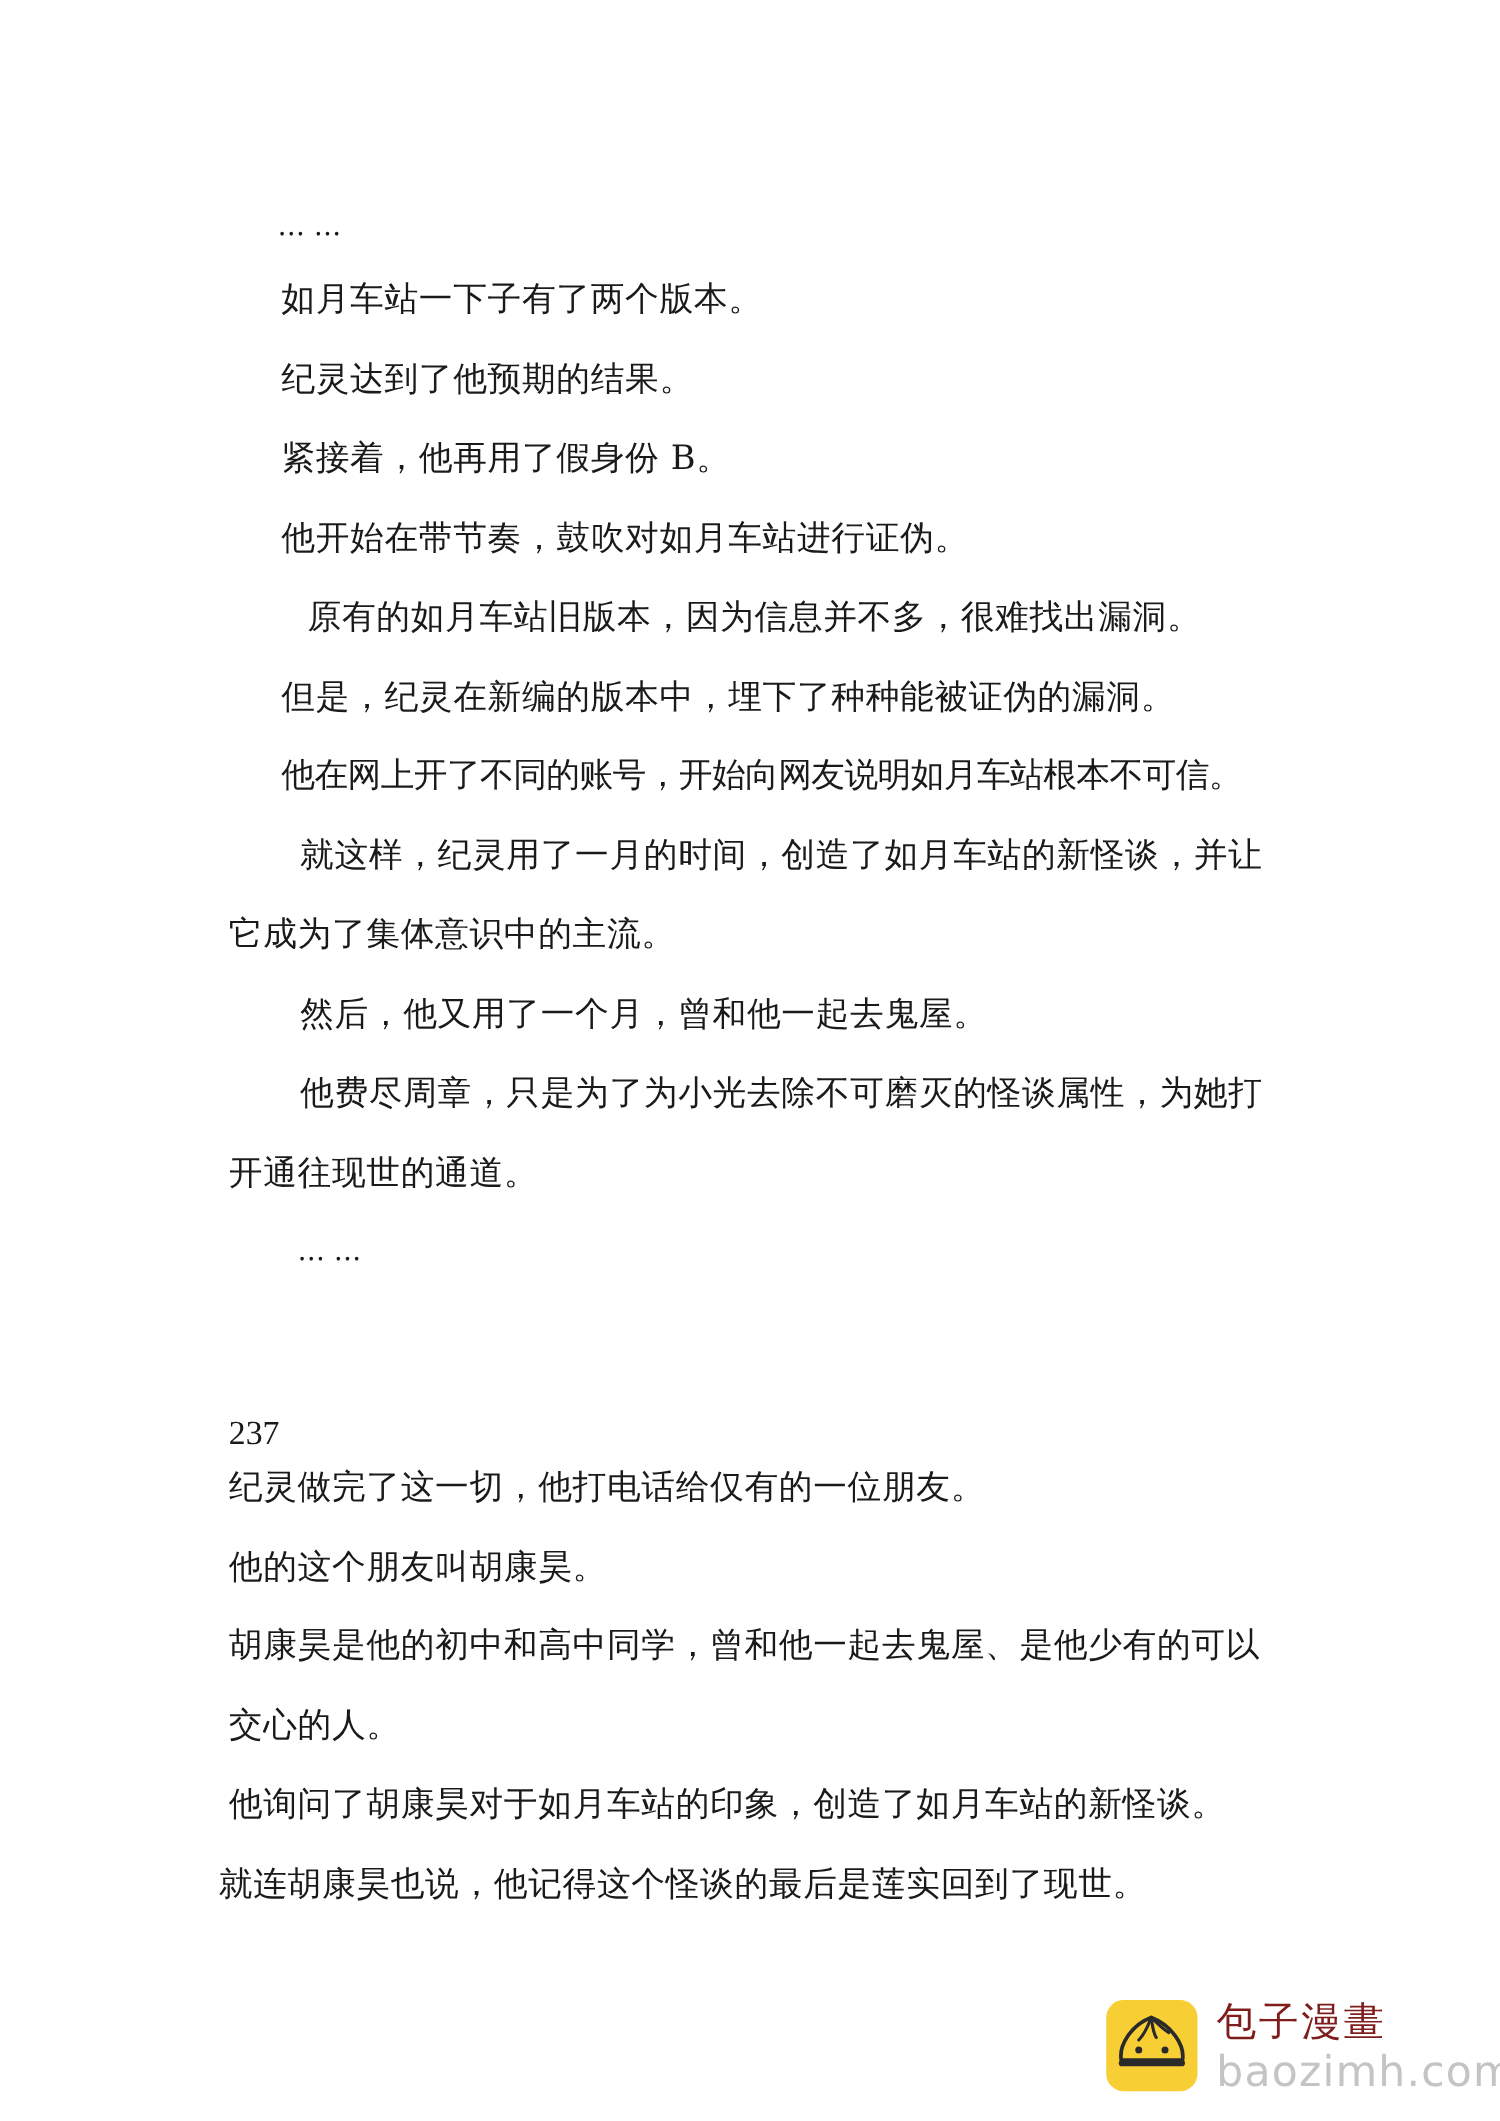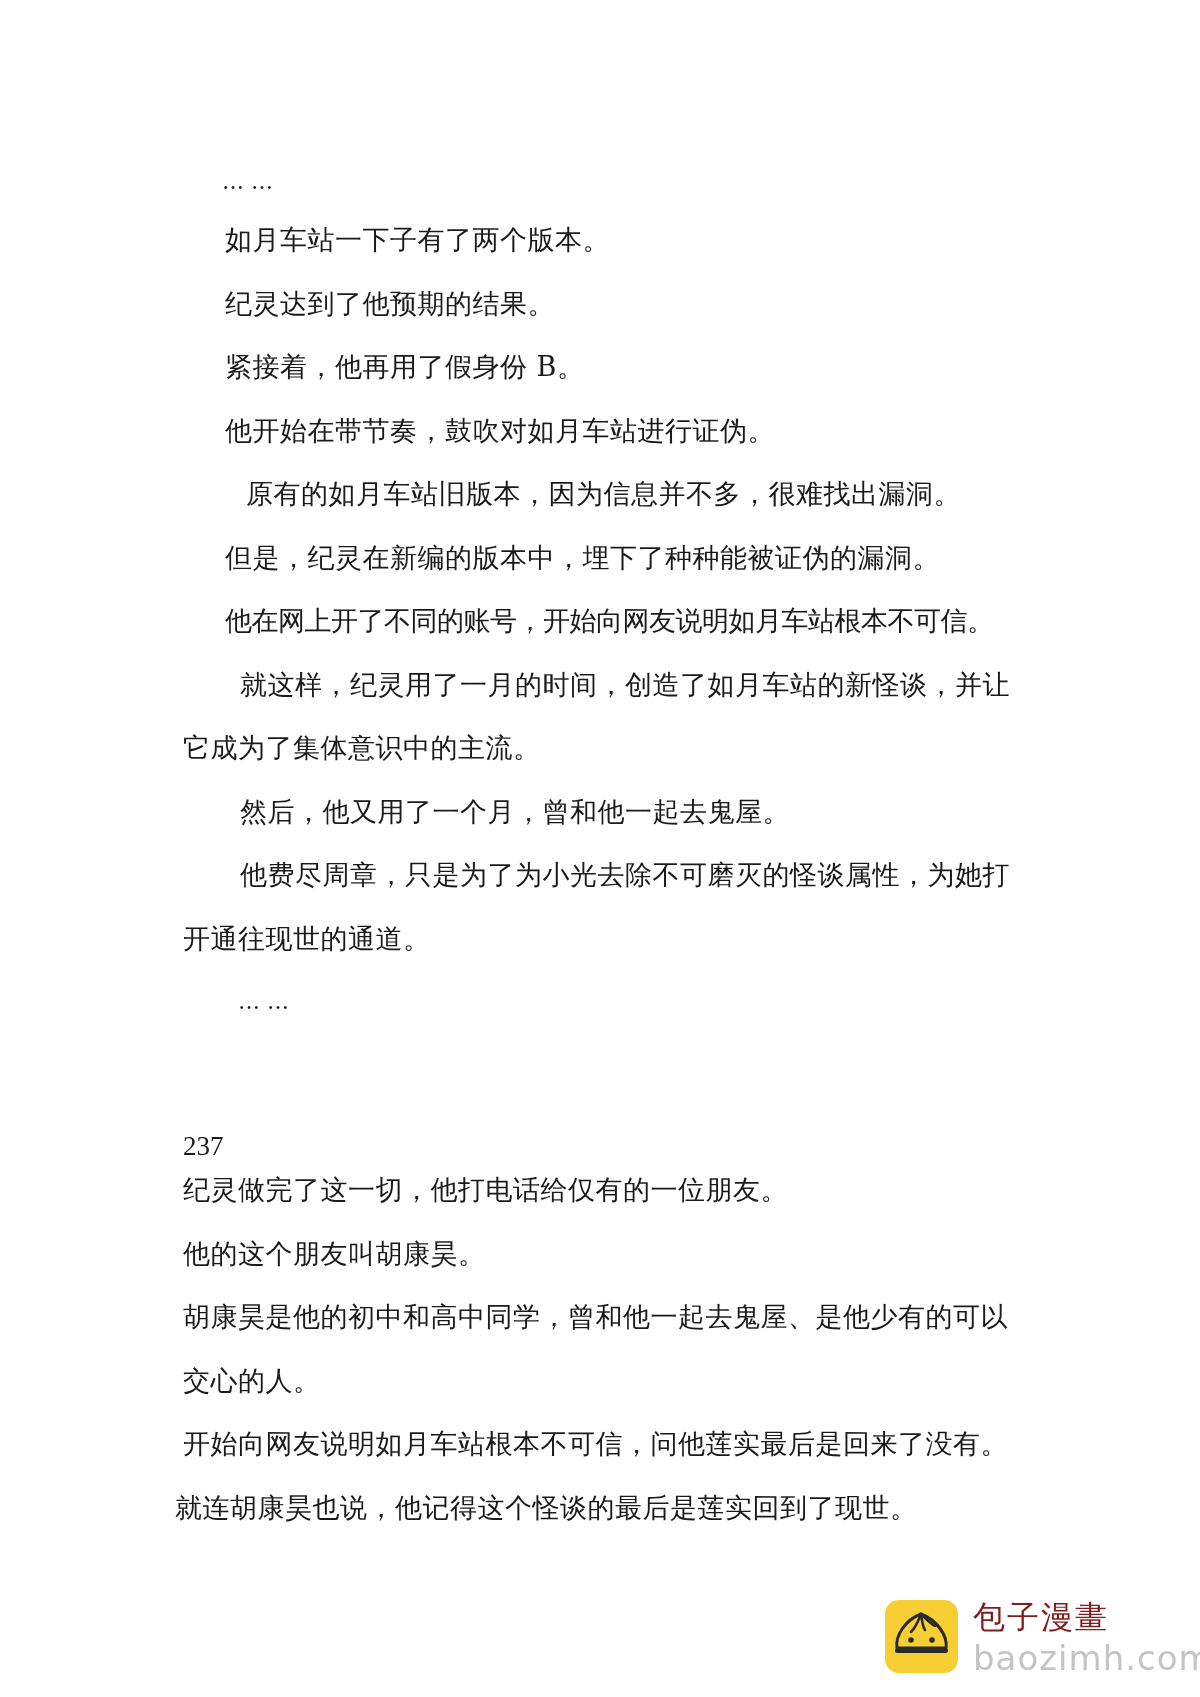--- a/index.html
+++ b/index.html
@@ -45,21 +45,21 @@
   <div class="dots" style="left:238px; top:992px;">……</div>
 
   <div class="chapno" style="left:183px; top:1110px;margin-top:19px;">237</div>
 
   <div class="line" style="left:183px; top:1173px;">纪灵做完了这一切，他打电话给仅有的一位朋友。</div>
   <div class="line" style="left:183px; top:1237px;">他的这个朋友叫胡康昊。</div>
 
   <div class="line" style="left:183px; top:1300px;">胡康昊是他的初中和高中同学，曾和他一起去鬼屋、是他少有的可以</div>
   <div class="line" style="left:183px; top:1364px;text-align:right;">交心的人。</div>
 
-  <div class="line" style="left:183px; top:1427px;">开始向网友说明如月车站根本不可信，问他莲实最后是回来了没有。</div>
+  <div class="line" style="left:183px; top:1427px;">他询问了胡康昊对于如月车站的印象，创造了如月车站的新怪谈。</div>
   <div class="line" style="left:175px; top:1491px;text-align:right;">就连胡康昊也说，他记得这个怪谈的最后是莲实回到了现世。</div>
 
   <div class="watermark">
     <div class="wm-icon">
       <svg width="61" height="56" viewBox="0 0 61 56">
         <path d="M6 40 C4 28 14 12 30 6 C46 12 57 28 55 40 Z" fill="#f7cf34" stroke="#2a2a2a" stroke-width="3" stroke-linejoin="round"></path>
         <path d="M30 6 C27 14 24 20 20 24" fill="none" stroke="#2a2a2a" stroke-width="2.5" stroke-linecap="round"></path>
         <path d="M30 6 C31 14 32 19 34 22" fill="none" stroke="#2a2a2a" stroke-width="2.5" stroke-linecap="round"></path>
         <path d="M30 6 C36 12 40 16 44 18" fill="none" stroke="#2a2a2a" stroke-width="2.5" stroke-linecap="round"></path>
         <circle cx="20" cy="32" r="2.8" fill="#2a2a2a"></circle>

